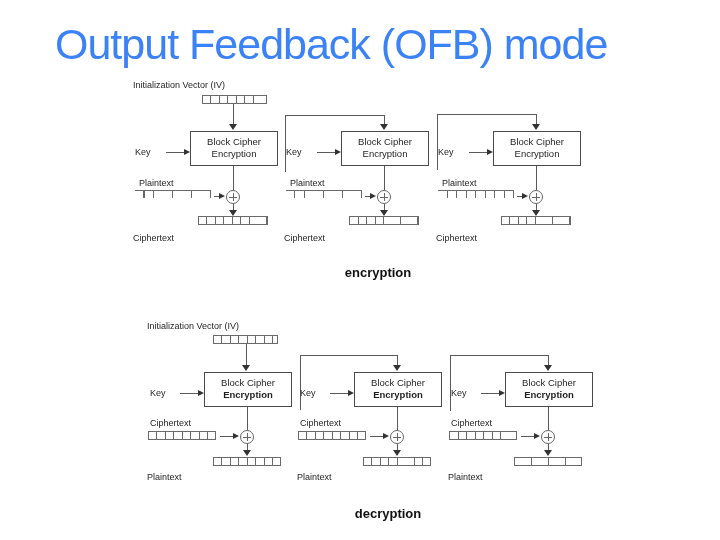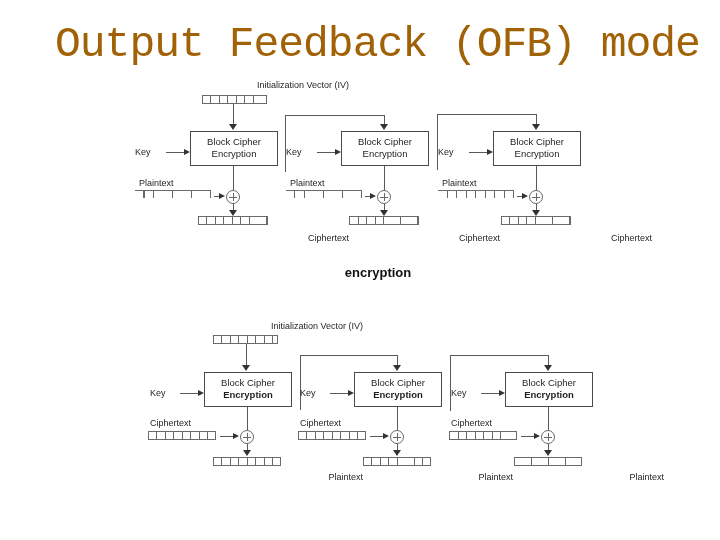--- a/index.html
+++ b/index.html
@@ -1,24 +1,24 @@
 <!DOCTYPE html>
 <html><head>
 <meta charset="utf-8">
 <style>
   html,body{margin:0;padding:0;background:#fff;}
   #slide{position:relative;width:720px;height:540px;background:#fff;overflow:hidden;
          font-family:"Liberation Sans",sans-serif;}
-  #title{position:absolute;left:55px;top:20px;font-size:43px;color:#a16207;
-         letter-spacing:-1px;white-space:nowrap;font-family:Liberation Mono, monospace;}
+  #title{position:absolute;left:55px;top:20px;font-size:43px;color:#3b82f6;
+         letter-spacing:-1px;white-space:nowrap;}
   .diagram{position:absolute;left:0;width:720px;height:180px;}
   #enc{top:78px;} #dec{top:318px;}
   .stage{position:absolute;top:0;width:200px;height:178px;font-size:9px;color:#1f1f1f;}
   .lbl{position:absolute;white-space:nowrap;text-align:right;}
-  .ctr{text-align:right;width:200px;left:16px;}
+  .ctr{text-align:left;width:200px;left:0;}
   .vline{position:absolute;width:1px;background:#5a5a5a;}
   .hline{position:absolute;height:1px;background:#5a5a5a;}
   .ah-d{position:absolute;width:0;height:0;border-left:4px solid transparent;
         border-right:4px solid transparent;border-top:6px solid #333;}
   .ah-r{position:absolute;width:0;height:0;border-top:3.5px solid transparent;
         border-bottom:3.5px solid transparent;border-left:6px solid #333;}
   .reg{position:absolute;box-sizing:border-box;border:1px solid #6a6a6a;height:9px;
        background:repeating-linear-gradient(90deg,transparent 0,transparent 7.5px,#6a6a6a 7.5px,#6a6a6a 8.5px);}
   .comb{position:absolute;box-sizing:border-box;border-top:1px solid #6a6a6a;height:8px;
        background:repeating-linear-gradient(90deg,transparent 0,transparent 8.5px,#6a6a6a 8.5px,#6a6a6a 9.5px);}
@@ -183,13 +183,14 @@
       <div class="reg" style="left:1px;top:113px;width:68px"></div>
       <div class="hline" style="left:73px;top:118px;width:13px"></div>
       <div class="ah-r" style="left:86px;top:115px"></div>
       <div class="vline" style="left:100px;top:126px;height:7px"></div>
       <div class="ah-d" style="left:96px;top:132px"></div>
       <div class="reg" style="left:66px;top:139px;width:68px"></div>
       <div class="lbl ctr" style="top:154px">Plaintext</div>
     </div>
   </div>
 
+  <div class="caption" style="left:288px;top:506px">decryption</div>
 </div>
 
 </body></html>

